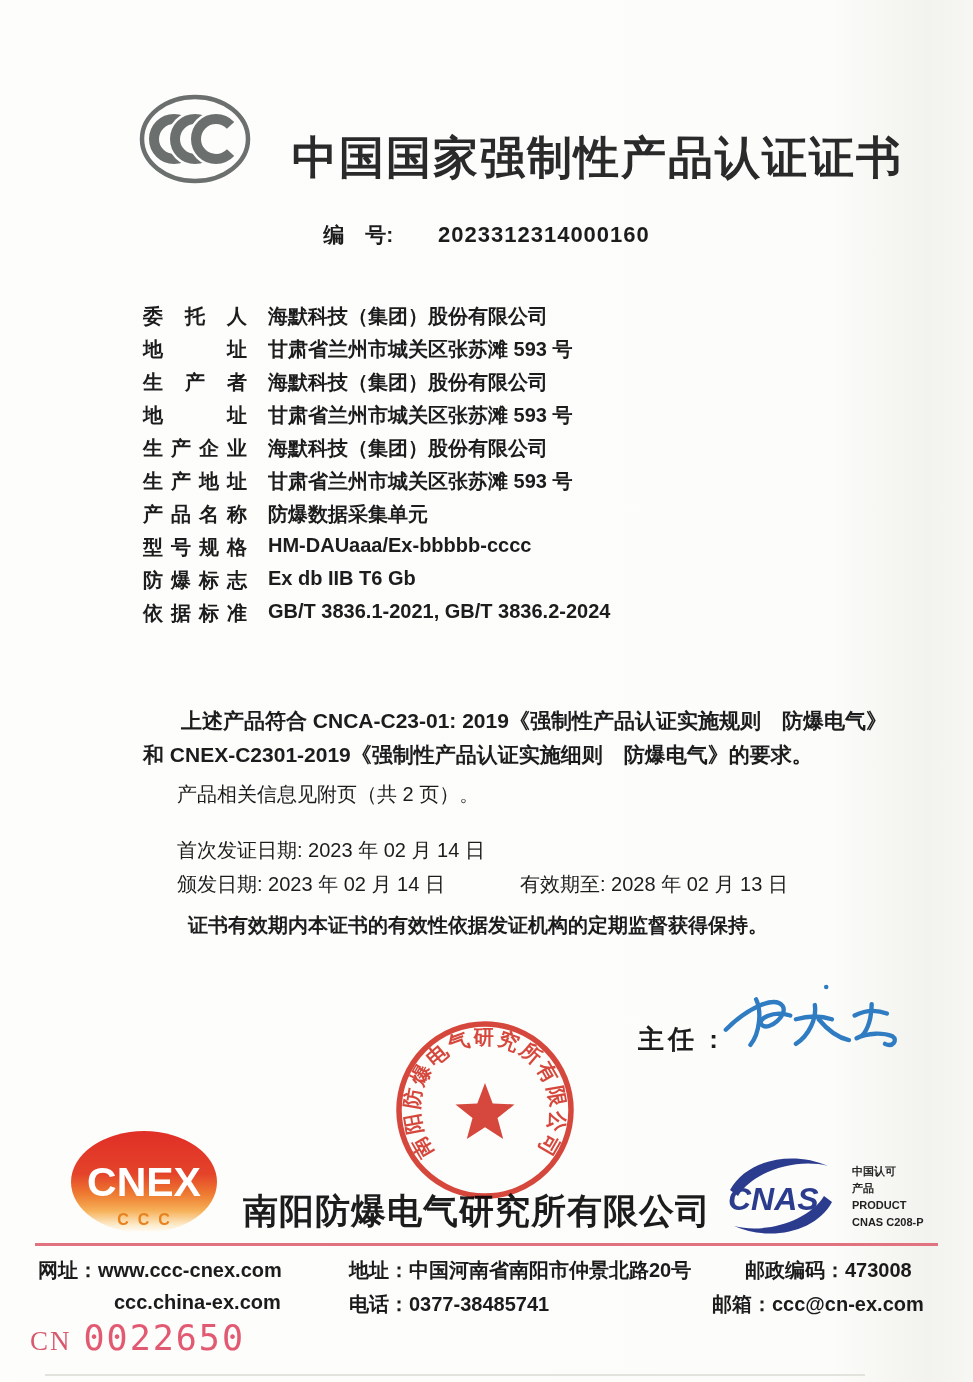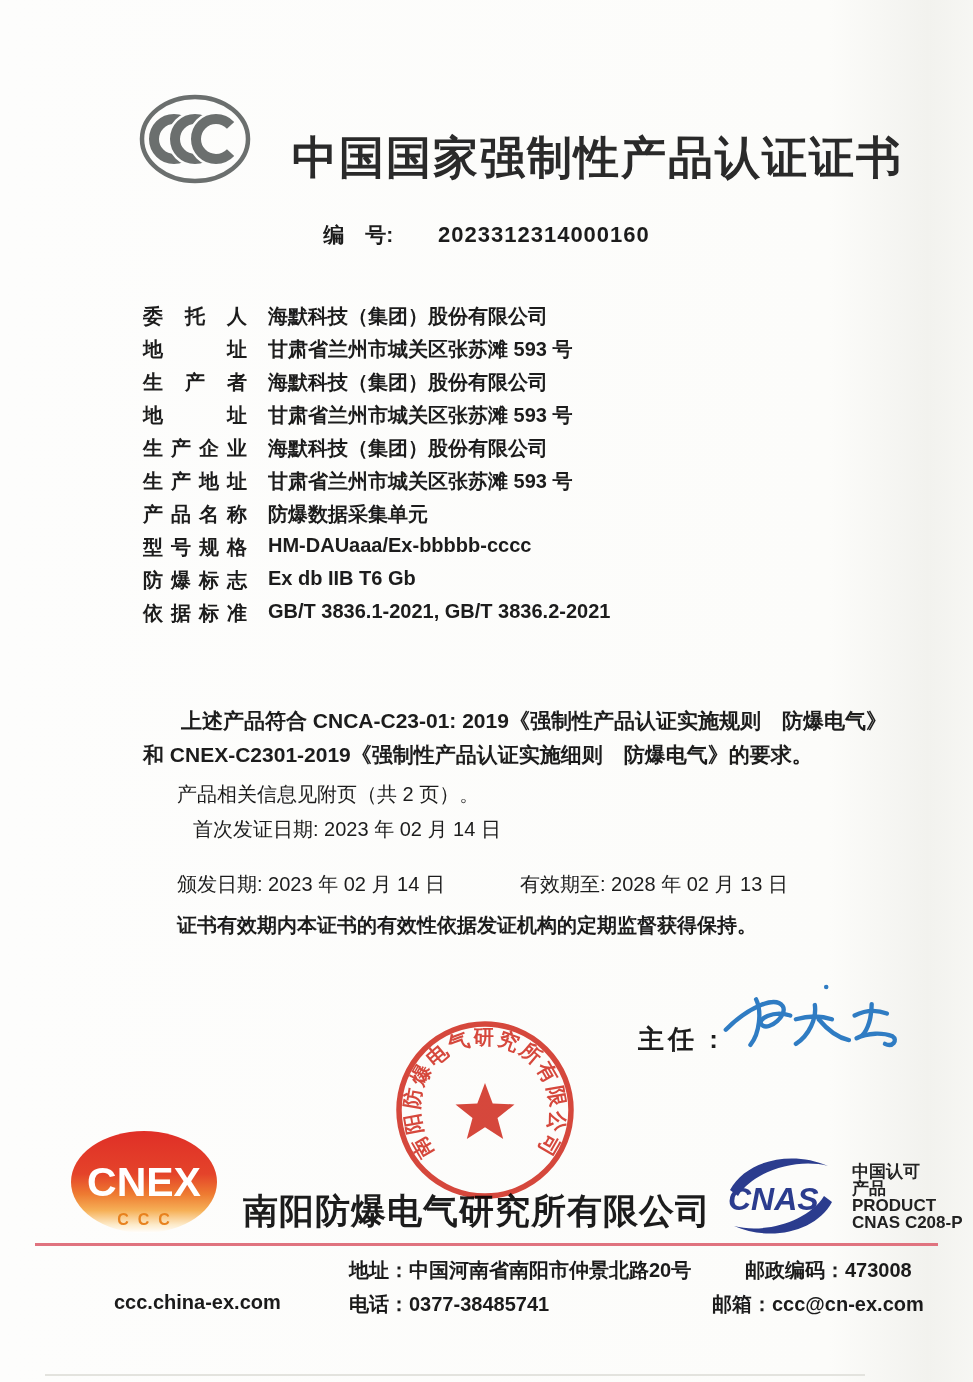--- a/index.html
+++ b/index.html
@@ -23,21 +23,21 @@
   .flabel{display:inline-block;width:104px;font-size:20px;font-weight:700;text-align:justify;text-align-last:justify;vertical-align:top;}
   .fvalue{display:inline-block;margin-left:21px;font-size:20px;font-weight:600;vertical-align:top;}
   .modevalue{margin-left:2px;font-weight:700;font-size:20px;}
   .para{left:143px;width:715px;font-size:21px;font-weight:700;line-height:30px;white-space:nowrap;}
   .note{font-size:20px;font-weight:400;white-space:nowrap;}
   .datetext{font-size:20px;font-weight:500;white-space:nowrap;}
   .bold-note{font-size:20px;font-weight:700;white-space:nowrap;}
   .director{left:638px;top:1022px;font-size:26px;font-weight:700;letter-spacing:4px;white-space:nowrap;}
   .orgname{left:243px;top:1188px;font-size:35px;font-weight:700;letter-spacing:1px;white-space:nowrap;z-index:1;}
   .sealwrap{left:383px;top:1008px;z-index:2;mix-blend-mode:multiply;opacity:.92;}
-  .cnas-block{left:852px;top:1163px;font-size:17px;font-weight:700;line-height:17px;color:#222;}
+  .cnas-block{left:852px;top:1163px;font-size:11px;font-weight:700;line-height:17px;color:#222;}
   .pinkline{left:35px;top:1243px;width:903px;height:3px;background:#e0737f;}
   .footer-item{font-size:20px;font-weight:600;white-space:nowrap;color:#1b1b1b;}
   .serial{left:30px;top:1318px;display:flex;align-items:baseline;gap:12px;z-index:1;}
   .serial .pfx{font-family:"Liberation Serif","DejaVu Serif",serif;font-size:27px;color:#d9586e;letter-spacing:2px;}
   .serial .no{font-family:"DejaVu Sans Mono","Liberation Mono",monospace;font-size:35px;font-weight:500;color:#e25a72;letter-spacing:2px;}
   .bottomline{left:45px;top:1374px;width:820px;height:2px;background:#e3e3de;}
 </style>
 </head>
 <body>
 
@@ -71,33 +71,33 @@
     <span class="flabel">生产企业</span><span class="fvalue">海默科技（集团）股份有限公司</span></div>
   <div class="abs frow" style="top:468px">
     <span class="flabel">生产地址</span><span class="fvalue">甘肃省兰州市城关区张苏滩 593 号</span></div>
   <div class="abs frow" style="top:501px">
     <span class="flabel">产品名称</span><span class="fvalue">防爆数据采集单元</span></div>
   <div class="abs frow" style="top:534px">
     <span class="flabel">型号规格</span><span class="fvalue">HM-DAUaaa/Ex-bbbbb-cccc</span></div>
   <div class="abs frow" style="top:567px">
     <span class="flabel">防爆标志</span><span class="fvalue">Ex db IIB T6 Gb</span></div>
   <div class="abs frow" style="top:600px">
-    <span class="flabel">依据标准</span><span class="fvalue">GB/T 3836.1-2021, GB/T 3836.2-2021</span></div>
+    <span class="flabel">依据标准</span><span class="fvalue">GB/T 3836.1-2021, GB/T 3836.2-2024</span></div>
 
 
   <div class="abs para" style="top:706px;padding-left:38px;">上述产品符合 CNCA-C23-01: 2019《强制性产品认证实施规则　防爆电气》</div>
   <div class="abs para" style="top:740px;">和 CNEX-C2301-2019《强制性产品认证实施细则　防爆电气》的要求。</div>
 
   <div class="abs note" style="left:177px;top:781px;">产品相关信息见附页（共 2 页）。</div>
 
-  <div class="abs datetext" style="left:177px;top:816px;margin-left:16px;">首次发证日期: 2023 年 02 月 14 日</div>
+  <div class="abs datetext" style="left:177px;top:837px;">首次发证日期: 2023 年 02 月 14 日</div>
   <div class="abs datetext" style="left:177px;top:871px;">颁发日期: 2023 年 02 月 14 日</div>
   <div class="abs datetext" style="left:520px;top:871px;">有效期至: 2028 年 02 月 13 日</div>
 
-  <div class="abs bold-note" style="left:177px;top:912px;">证书有效期内本证书的有效性依据发证机构的定期监督获得保持。</div>
+  <div class="abs bold-note" style="left:188px;top:912px;">证书有效期内本证书的有效性依据发证机构的定期监督获得保持。</div>
 
   <div class="abs director">主任 :</div>
   <svg class="abs" style="left:722px;top:978px;" width="180" height="92" viewBox="0 0 190 92">
     <title>穆大玉</title>
     <g fill="none" stroke="#2f7cc3" stroke-width="4.6" stroke-linecap="round" stroke-linejoin="round">
       <circle cx="110" cy="7" r="2.4" fill="#2f7cc3" stroke="none"></circle>
       <path d="M4,52 C28,28 56,16 64,27 C70,36 50,54 42,47 C36,41 54,31 72,37"></path>
       <path d="M36,20 C42,32 40,56 30,68"></path>
       <path d="M78,41 C92,37 104,37 116,41"></path>
       <path d="M98,26 C100,40 92,58 78,67"></path>
@@ -144,22 +144,29 @@
   </svg>
   <div class="abs cnas-block">
     <div>中国认可</div>
     <div>产品</div>
     <div>PRODUCT</div>
     <div>CNAS C208-P</div>
   </div>
 
   <div class="abs pinkline"></div>
 
+  <div class="abs footer-item" style="left:38px;top:1257px;">
+    <span>网址：</span><span>www.ccc-cnex.com</span>
+  </div>
   <div class="abs footer-item" style="left:114px;top:1291px;">ccc.china-ex.com</div>
   <div class="abs footer-item" style="left:349px;top:1257px;">地址：中国河南省南阳市仲景北路20号</div>
   <div class="abs footer-item" style="left:349px;top:1291px;">电话：0377-38485741</div>
   <div class="abs footer-item" style="left:745px;top:1257px;">邮政编码：473008</div>
   <div class="abs footer-item" style="left:712px;top:1291px;">邮箱：ccc@cn-ex.com</div>
 
+  <div class="abs serial">
+    <span class="pfx">CN</span>
+    <span class="no">0022650</span>
+  </div>
 
   <div class="abs bottomline"></div>
 
 </div>
 
 </body></html>

